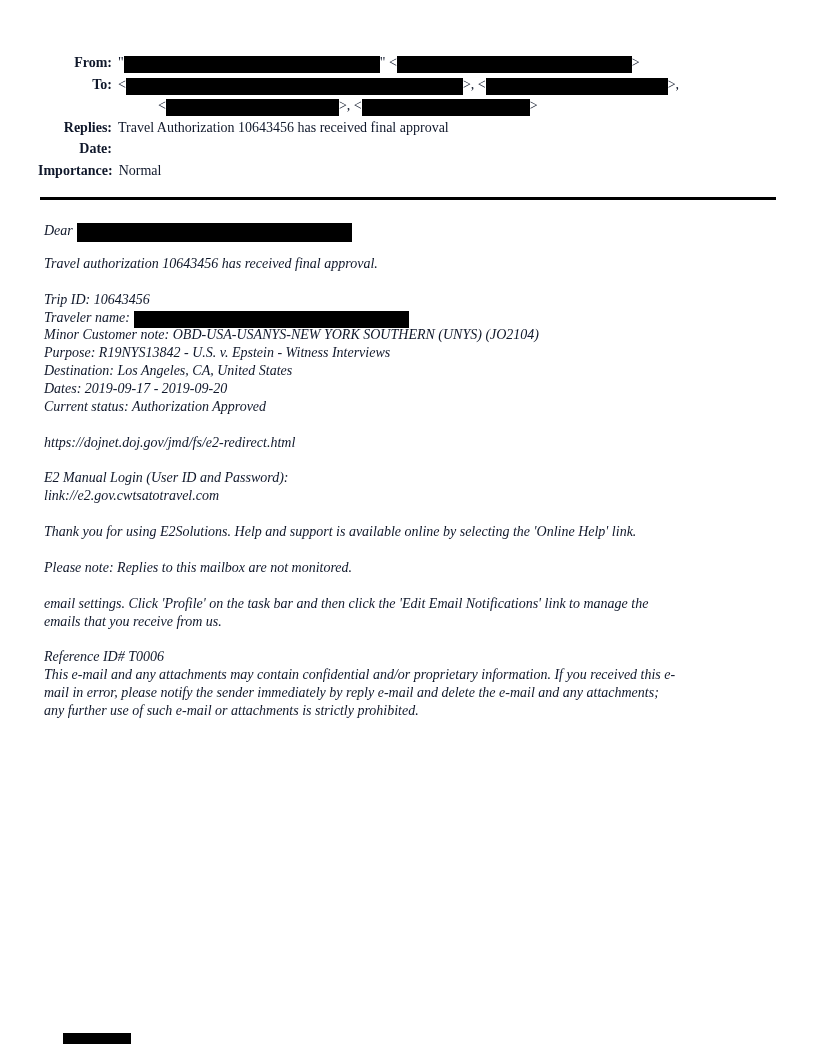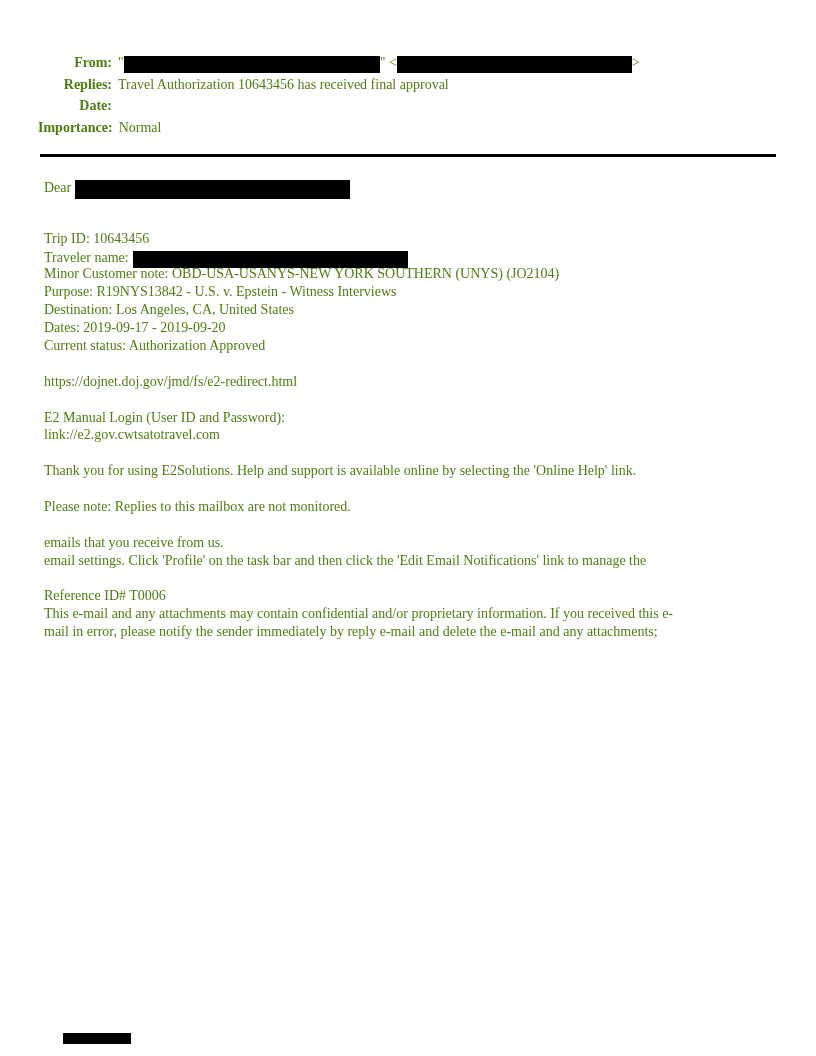--- a/index.html
+++ b/index.html
@@ -1,21 +1,21 @@
 <!DOCTYPE html>
 <html><head>
 <meta charset="utf-8">
 <style>
   html, body { margin: 0; padding: 0; background: #ffffff; }
   .page {
     position: relative;
     width: 816px;
     height: 1044px;
     background: #ffffff;
-    color: #4d7c0f;
+    color: #0f172a;
     font-family: "Liberation Serif", "DejaVu Serif", serif;
     font-size: 14px;
     overflow: hidden;
   }
   
   .hdr {
     padding-top: 52px;
     padding-left: 38px;
     padding-right: 40px;
   }
@@ -50,20 +50,21 @@
   .rule {
     margin: 16px 40px 0 40px;
     height: 3px;
     background: #000000;
   }
   
   .bodytxt {
     margin-top: 19px;
     padding-left: 44px;
     padding-right: 14px;
+    font-style: italic;
   }
   .line { height: 17.9px; line-height: 17.9px; white-space: nowrap; }
   
   .stamp {
     position: absolute;
     left: 63px;
     top: 1033px;
     width: 68px;
     height: 14px;
     background: #000000;
@@ -76,20 +77,31 @@
 
   <div class="hdr">
 
     <div class="hdr-row">
       <div class="hdr-label">From:</div>
       <div class="hdr-value">
         <span>"</span><span class="redact r-from1"></span><span>" &lt;</span><span class="redact r-from2"></span><span>&gt;</span>
       </div>
     </div>
 
+    <div class="hdr-row">
+      <div class="hdr-label">To:</div>
+      <div class="hdr-value">
+        <div class="to-line1">
+          <span>&lt;</span><span class="redact r-to1a"></span><span>&gt;, &lt;</span><span class="redact r-to1b"></span><span>&gt;,</span>
+        </div>
+        <div class="to-line2">
+          <span>&lt;</span><span class="redact r-to2a"></span><span>&gt;, &lt;</span><span class="redact r-to2b"></span><span>&gt;</span>
+        </div>
+      </div>
+    </div>
 
     <div class="hdr-row">
       <div class="hdr-label">Replies:</div>
       <div class="hdr-value">Travel Authorization 10643456 has received final approval</div>
     </div>
 
     <div class="hdr-row">
       <div class="hdr-label">Date:</div>
     </div>
 
@@ -100,20 +112,21 @@
 
   </div>
 
   <div class="rule"></div>
 
   <div class="bodytxt">
 
     <div class="line"><span>Dear</span><span class="redact r-dear"></span></div>
     <div class="line"></div>
 
+    <div class="line">Travel authorization 10643456 has received final approval.</div>
     <div class="line"></div>
 
     <div class="line">Trip ID: 10643456</div>
     <div class="line"><span>Traveler name:</span><span class="redact r-trav"></span></div>
     <div class="line">Minor Customer note: OBD-USA-USANYS-NEW YORK SOUTHERN (UNYS) (JO2104)</div>
     <div class="line">Purpose: R19NYS13842 - U.S. v. Epstein - Witness Interviews</div>
     <div class="line">Destination: Los Angeles, CA, United States</div>
     <div class="line">Dates: 2019-09-17 - 2019-09-20</div>
     <div class="line">Current status: Authorization Approved</div>
     <div class="line"></div>
@@ -124,25 +137,26 @@
     <div class="line">E2 Manual Login (User ID and Password):</div>
     <div class="line">link://e2.gov.cwtsatotravel.com</div>
     <div class="line"></div>
 
     <div class="line">Thank you for using E2Solutions. Help and support is available online by selecting the 'Online Help' link.</div>
     <div class="line"></div>
 
     <div class="line">Please note: Replies to this mailbox are not monitored.</div>
     <div class="line"></div>
 
+    <div class="line">email settings. Click 'Profile' on the task bar and then click the 'Edit Email Notifications' link to manage the</div>
     <div class="line">emails that you receive from us.</div>
-    <div class="line">email settings. Click 'Profile' on the task bar and then click the 'Edit Email Notifications' link to manage the</div>
     <div class="line"></div>
 
     <div class="line">Reference ID# T0006</div>
     <div class="line">This e-mail and any attachments may contain confidential and/or proprietary information. If you received this e-</div>
     <div class="line">mail in error, please notify the sender immediately by reply e-mail and delete the e-mail and any attachments;</div>
+    <div class="line">any further use of such e-mail or attachments is strictly prohibited.</div>
 
   </div>
 
   <div class="stamp"></div>
 
 </div>
 
 </body></html>

